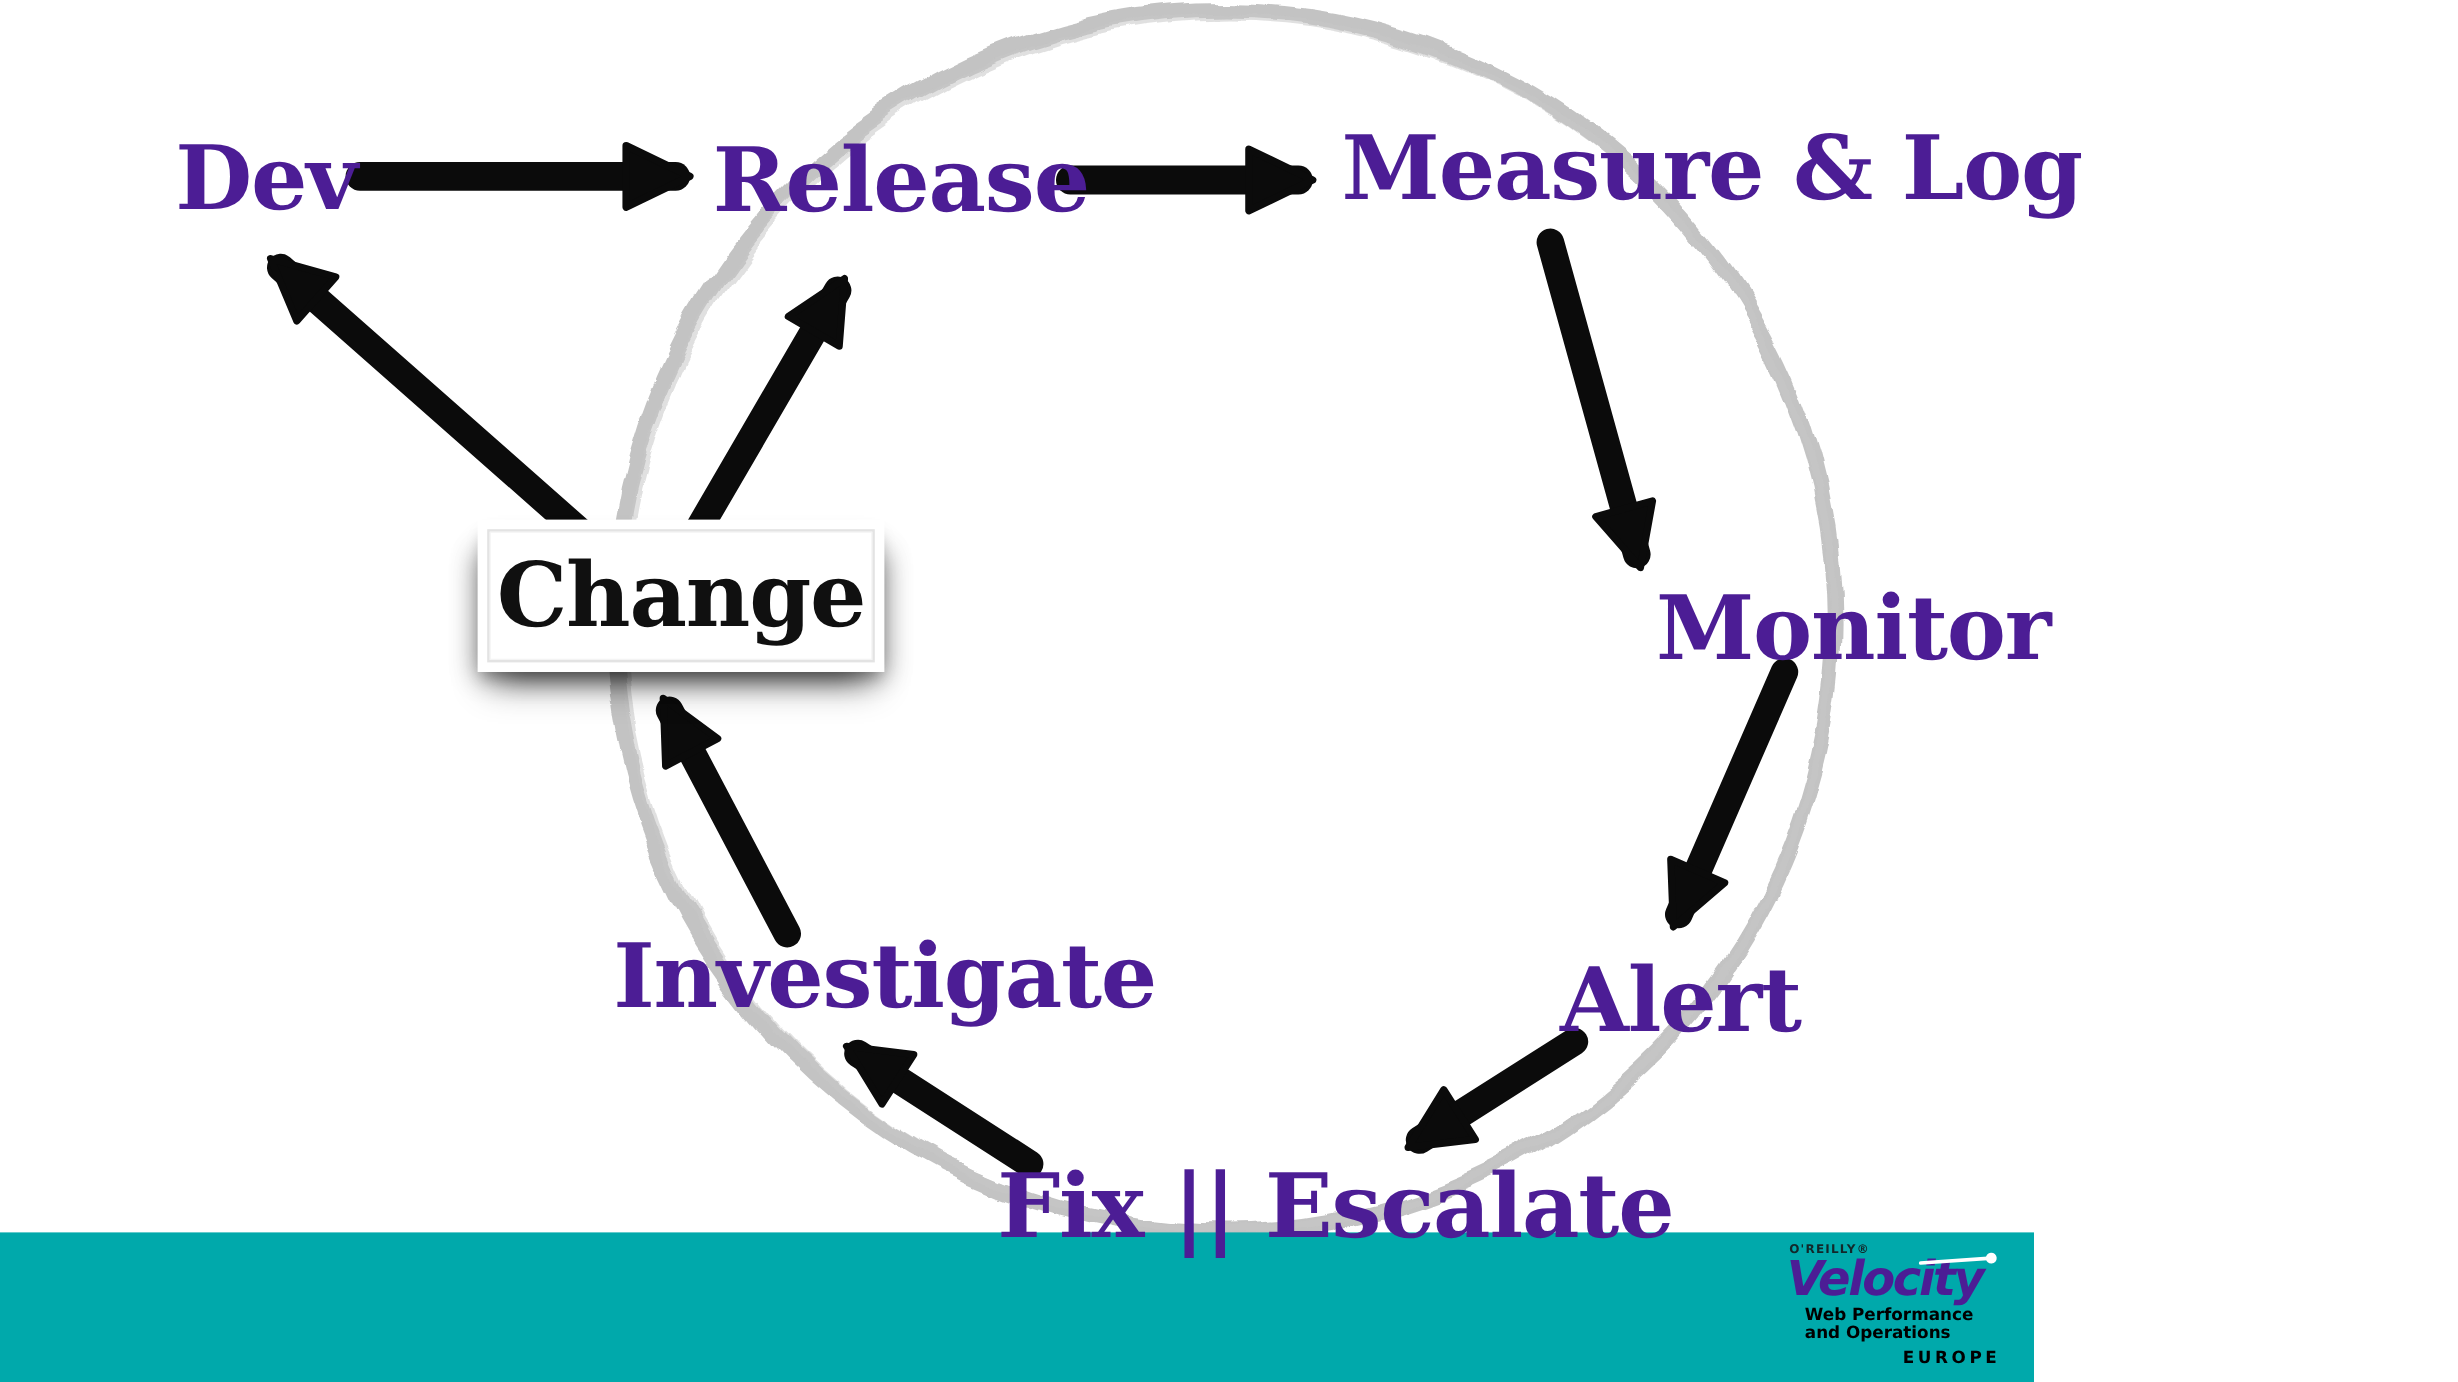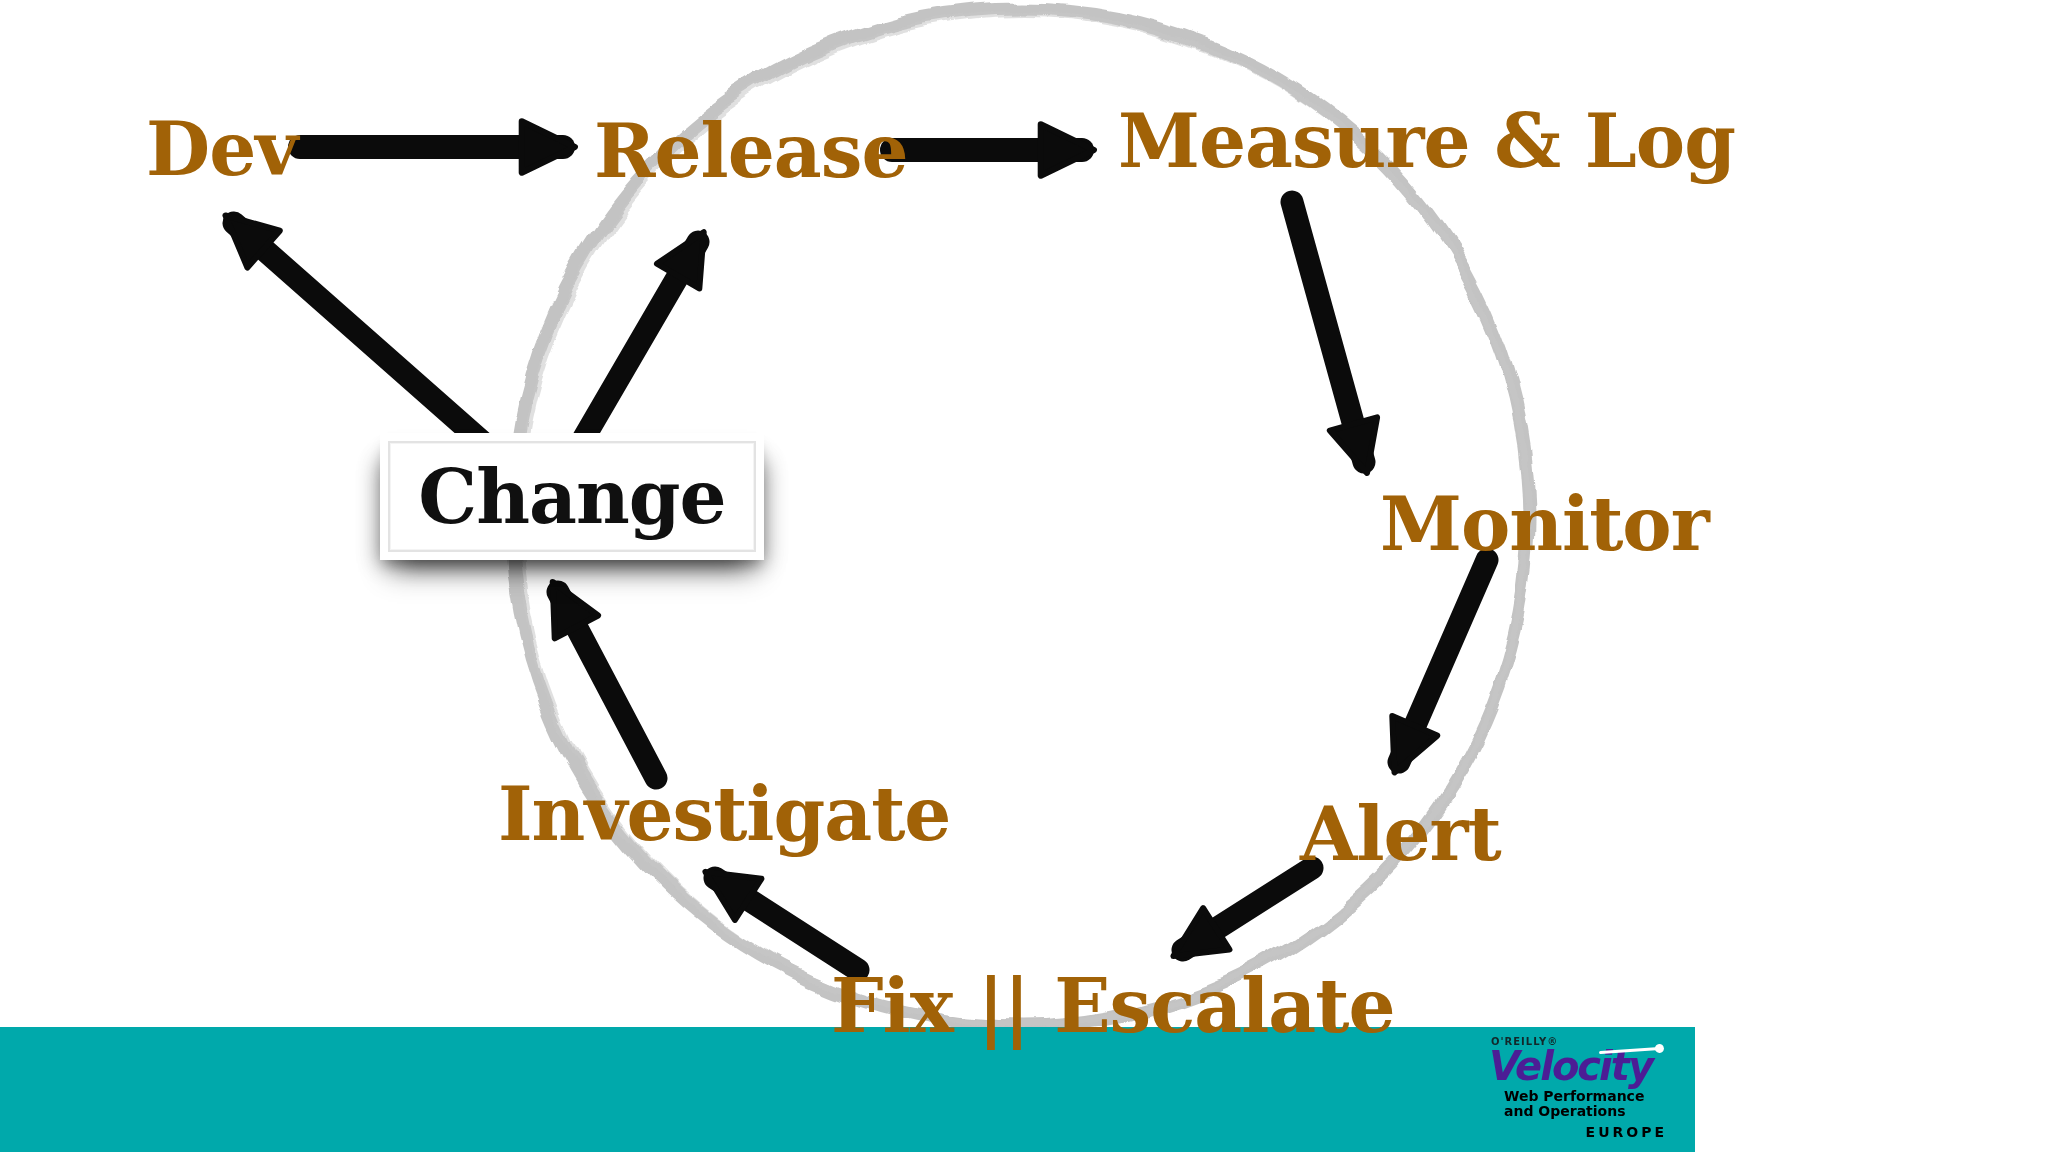--- a/index.html
+++ b/index.html
@@ -11,34 +11,34 @@
     font-family:"DejaVu Serif",serif;
   }
   .layer{position:absolute;left:0;top:0;width:2048px;height:1152px;}
   .node-label{
     position:absolute;
     font-family:"DejaVu Serif",serif;
     font-weight:bold;
     font-size:74px;
     line-height:1;
     letter-spacing:-1px;
-    color:#a16207;
+    color:#4c1d95;
     white-space:nowrap;
     z-index:5;
   }
   .label-dev{left:146px;top:112px;}
   .label-release{left:594px;top:114px;}
   .label-measure{left:1118px;top:104px;text-align:center;}
   .label-monitor{left:1380px;top:487px;}
   .label-alert{left:1300px;top:797px;}
-  .label-investigate{left:498px;top:777px;text-align:center;}
+  .label-investigate{left:511px;top:777px;text-align:center;}
   .label-fix{left:831px;top:969px;z-index:7;}
   .change-box{
     position:absolute;
-    left:380px;top:433px;width:384px;height:127px;
+    left:398px;top:433px;width:339px;height:127px;
     background:#ffffff;
     box-shadow:0 20px 26px -8px rgba(0,0,0,.42), 0 8px 12px -4px rgba(0,0,0,.22), -14px 16px 20px -12px rgba(0,0,0,.30), 14px 16px 20px -12px rgba(0,0,0,.30);
     display:flex;align-items:center;justify-content:center;
     z-index:4;
   }
   .change-frame{
     position:absolute;inset:8px;
     border:2px solid #e3e3e3;
     box-shadow:inset 0 0 0 1px #f4f4f4;
     pointer-events:none;

